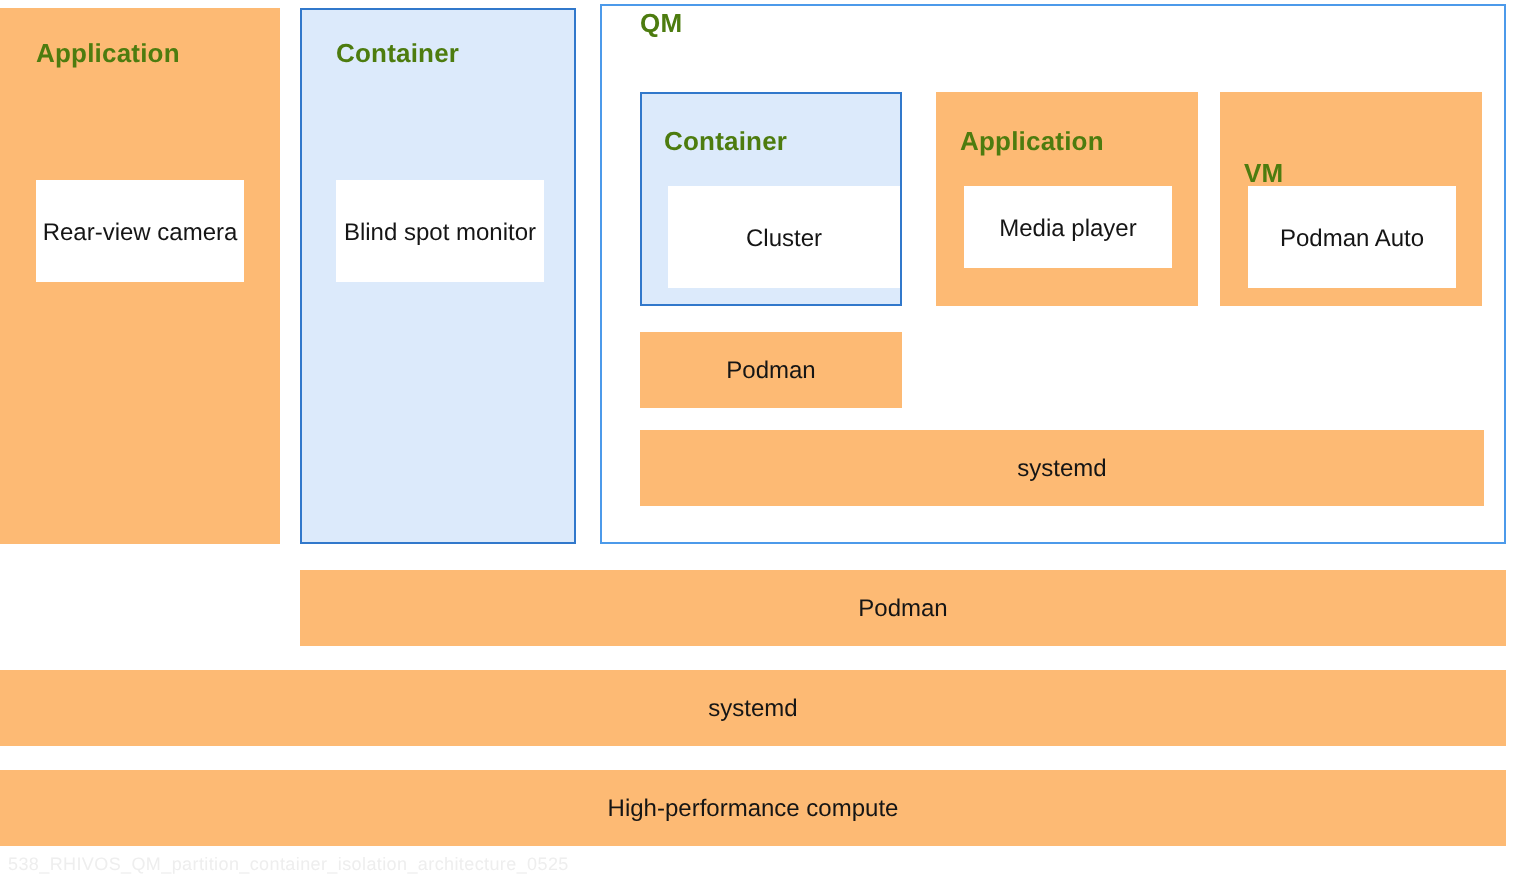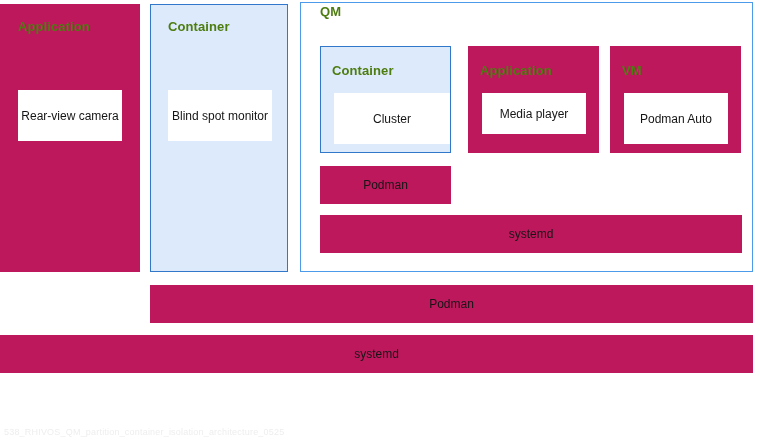--- a/index.html
+++ b/index.html
@@ -15,21 +15,21 @@
     position: relative;
     width: 760px;
     height: 440px;
     background: #ffffff;
     overflow: hidden;
   }
 
   
   .blk { position: absolute; box-sizing: border-box; }
 
-  .gray   { background: #be185d; }
+  .gray   { background: #fdba74; }
   .bluebx { background: #dceafb; border: 1px solid #3178cb; }
   .whitebx{ background: #ffffff; }
   .qmpanel{ background: #ffffff; border: 1px solid #4c9aea; }
 
   .hdr {
     position: absolute;
     font-size: 13px;
     font-weight: bold;
     letter-spacing: 0.1px;
     color: #4d7c0f;
@@ -84,21 +84,21 @@
 
   #qm-box-container { left: 320px; top: 46px; width: 131px; height: 107px; }
   #qm-hdr-container { left: 332px; top: 63px; }
   #qm-box-cluster   { left: 334px; top: 93px; width: 116px; height: 51px; }
 
   #qm-box-application { left: 468px; top: 46px; width: 131px; height: 107px; }
   #qm-hdr-application { left: 480px; top: 63px; }
   #qm-box-media       { left: 482px; top: 93px; width: 104px; height: 41px; }
 
   #qm-box-vm      { left: 610px; top: 46px; width: 131px; height: 107px; }
-  #qm-hdr-vm      { left: 622px; top: 63px; }
+  #qm-hdr-vm      { left: 622px; top: 79px; }
   #qm-box-android { left: 624px; top: 93px; width: 104px; height: 51px; }
 
   #qm-bar-podman  { left: 320px; top: 166px; width: 131px; height: 38px; }
   #qm-bar-systemd { left: 320px; top: 215px; width: 422px; height: 38px; }
 
   
   #bar-podman  { left: 150px; top: 285px; width: 603px; height: 38px; }
   #bar-systemd { left: 0px;   top: 335px; width: 753px; height: 38px; }
   #bar-hpc     { left: 0px;   top: 385px; width: 753px; height: 38px; }
 </style>
@@ -146,16 +146,19 @@
   <div class="blk gray" id="qm-bar-systemd">
     <span class="bar-label">systemd</span>
   </div>
 
   <div class="blk gray" id="bar-podman">
     <span class="bar-label">Podman</span>
   </div>
   <div class="blk gray" id="bar-systemd">
     <span class="bar-label">systemd</span>
   </div>
+  <div class="blk gray" id="bar-hpc">
+    <span class="bar-label">High-performance compute</span>
+  </div>
 
   <div class="caption">538_RHIVOS_QM_partition_container_isolation_architecture_0525</div>
 
 </div>
 
 </body></html>

